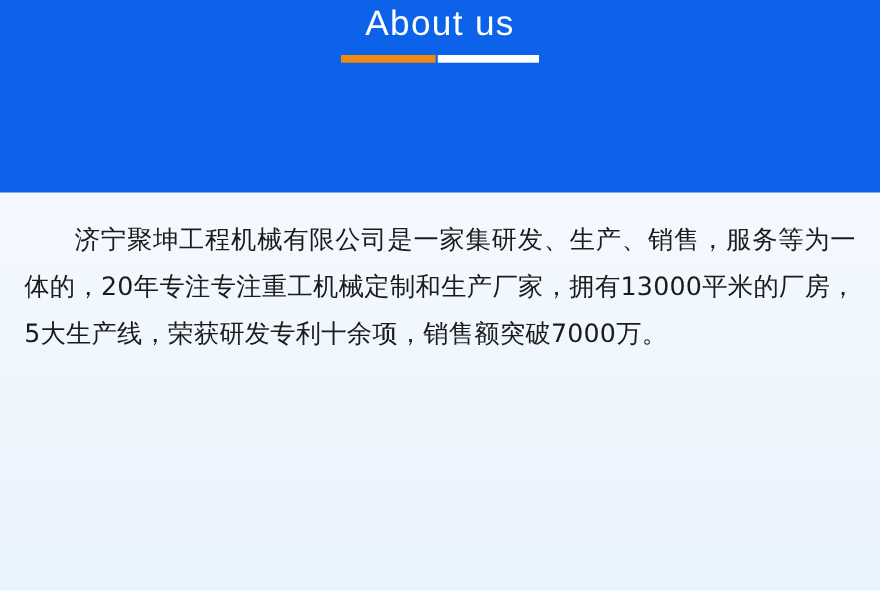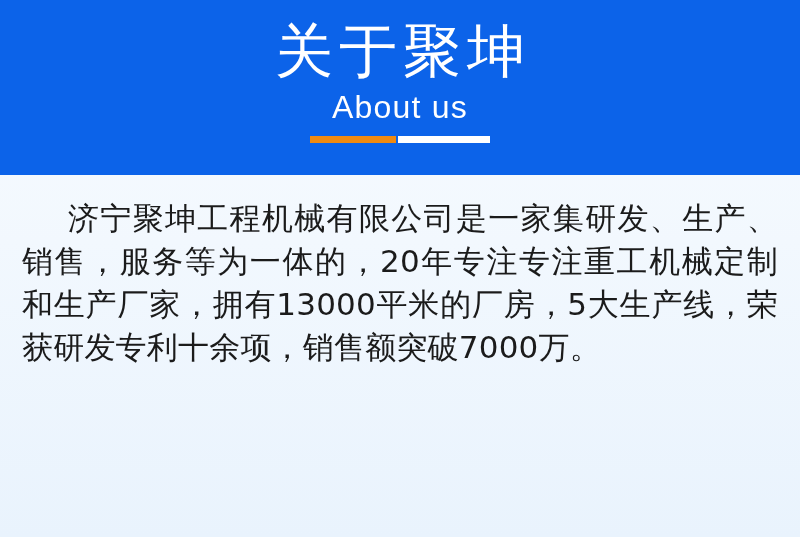--- a/index.html
+++ b/index.html
@@ -85,41 +85,40 @@
   }
 
   
   .body-content {
     padding: 22px 22px 0 22px;
     box-sizing: border-box;
   }
 
   .body-paragraph {
     margin: 0 0 6px 0;
-    font-size: 31px;
+    font-size: 23px;
     line-height: 43px;
     color: #1b1b1b;
     text-align: justify;
     text-justify: inter-ideograph;
     text-indent: 46px;
     letter-spacing: 0.2px;
     font-family: "DejaVu Sans", "Liberation Sans", sans-serif;
     font-weight: 400;
   }
   .body-paragraph:last-child {
     margin-bottom: 0;
   }
 </style>
 </head>
 <body>
 
 <div id="page">
 
   <div class="header-banner">
-    <h1 class="header-title">关于聚坤</h1>
     <div class="header-subtitle">About us</div>
     <div class="header-divider">
       <span class="divider-seg orange"></span>
       <span class="divider-seg white"></span>
     </div>
   </div>
 
   <div class="body-content">
     <p class="body-paragraph">济宁聚坤工程机械有限公司是一家集研发、生产、销售，服务等为一体的，20年专注专注重工机械定制和生产厂家，拥有13000平米的厂房，5大生产线，荣获研发专利十余项，销售额突破7000万。</p>
   </div>

